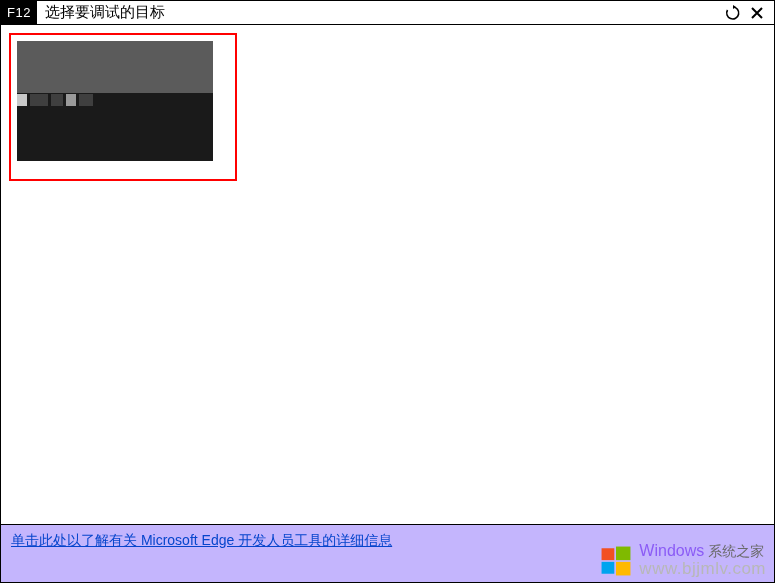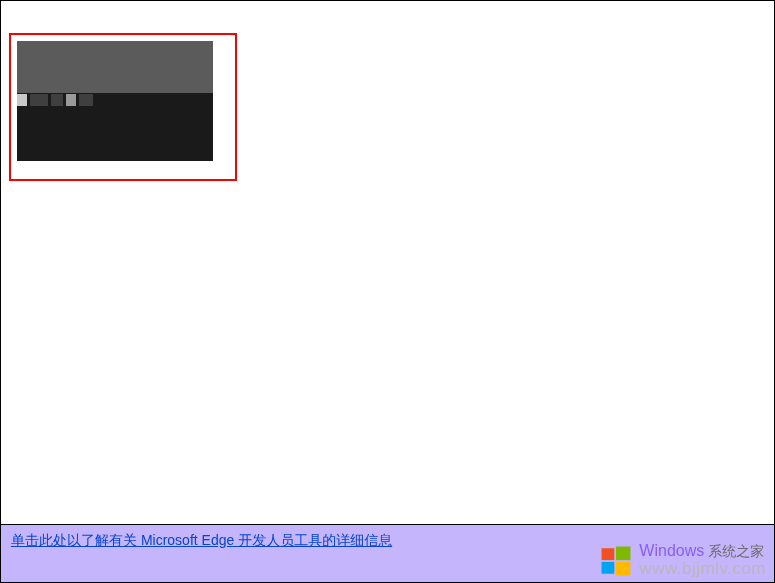--- a/index.html
+++ b/index.html
@@ -140,20 +140,37 @@
     }
     .wm-line1 { font-size: 14px; color: #6a6a6a; font-weight: 400; }
     .wm-line1 .brand { font-size: 16px; color: #8b5cf6; }
     .wm-line2 { font-size: 17px; color: #b8b8b8; letter-spacing: 0.5px; }
   </style>
 </head>
 <body>
 
 <div class="window">
 
+  <div class="titlebar">
+    <span class="f12-badge">F12</span>
+    <span class="title-text">选择要调试的目标</span>
+    <div class="titlebar-actions">
+      <div class="icon-btn">
+        <svg width="16" height="16" viewBox="0 0 16 16">
+          <path d="M8 2 A6 6 0 1 1 2.5 5" fill="none" stroke="#000" stroke-width="1.6"></path>
+          <path d="M8 0 L8 4 L11 2 Z" fill="#000"></path>
+        </svg>
+      </div>
+      <div class="icon-btn">
+        <svg width="14" height="14" viewBox="0 0 14 14">
+          <path d="M2 2 L12 12 M12 2 L2 12" stroke="#000" stroke-width="2"></path>
+        </svg>
+      </div>
+    </div>
+  </div>
 
   <div class="content-area">
     <div class="target-box">
       <div class="target-thumb">
         <div class="thumb-upper"></div>
         <div class="thumb-mid">
           <span class="seg-a"></span>
           <span class="seg-b"></span>
           <span class="seg-c"></span>
           <span class="seg-d"></span>

